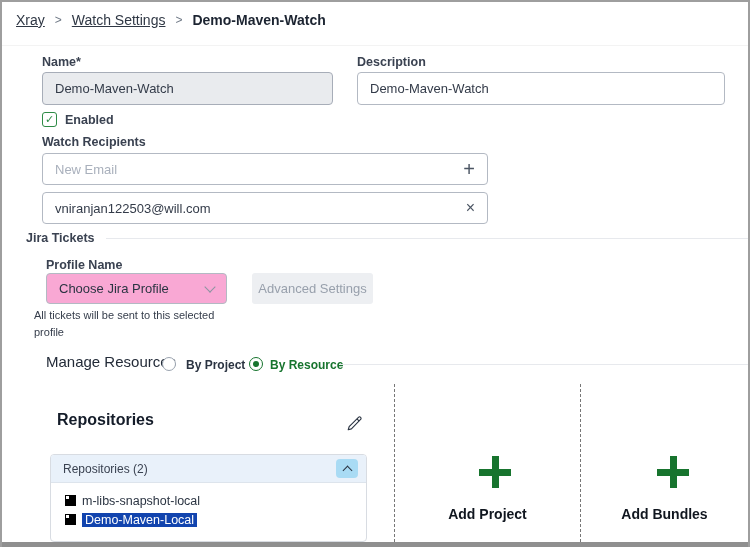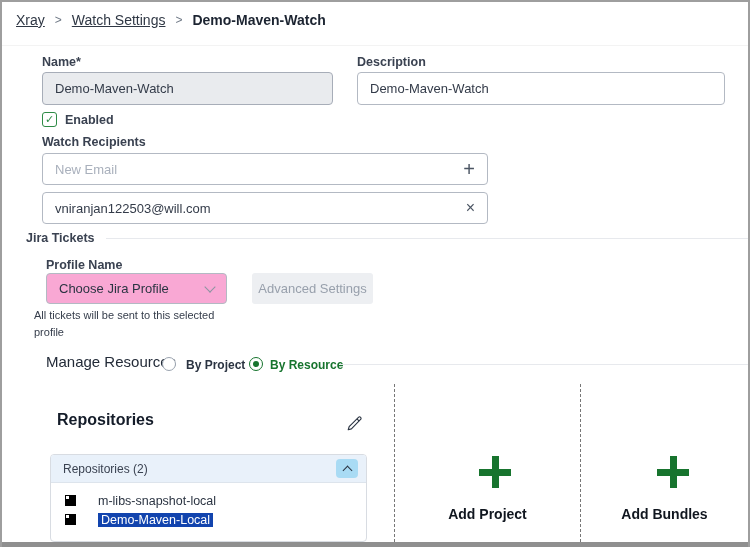--- a/index.html
+++ b/index.html
@@ -61,21 +61,21 @@
   .edit-icon{position:absolute;left:344px;top:412px;cursor:pointer;}
   .repo-panel{position:absolute;left:48px;top:452px;width:317px;height:88px;box-sizing:border-box;
     border:1px solid #d8dce2;border-radius:4px;background:#fff;}
   .panel-header{height:27px;background:#e9f1fa;border-bottom:1px solid #dde4ec;border-radius:3px 3px 0 0;
     display:flex;align-items:center;padding:0 8px 0 12px;font-size:12px;color:#3a4251;}
   .collapse-btn{margin-left:auto;width:22px;height:19px;background:#a9dbf4;border-radius:4px;border:none;
     display:flex;align-items:center;justify-content:center;cursor:pointer;padding:0;}
   .chev-up{width:6px;height:6px;border-left:1.7px solid #2b3442;border-top:1.7px solid #2b3442;
     transform:rotate(45deg);margin-top:3px;}
   .repo-list{padding:8px 0 0 14px;}
-  .repo-item{display:flex;align-items:center;gap:22px;height:19px;font-size:12.5px;color:#2b3442;cursor:pointer;}
+  .repo-item{display:flex;align-items:center;gap:6px;height:19px;font-size:12.5px;color:#2b3442;cursor:pointer;}
   .pkg-icon{width:11px;height:11px;background:#000;position:relative;flex:0 0 auto;}
   .pkg-icon::after{content:"";position:absolute;top:1px;left:1px;width:3px;height:3px;background:#fff;}
   .repo-item .sel{background:#1244ae;color:#fff;padding:0 3px;}
   
   .vdash{position:absolute;top:382px;bottom:5px;width:0;border-left:1px dashed #777;}
   #vdash-1{left:392px;} #vdash-2{left:578px;}
   .add-zone{position:absolute;top:382px;height:160px;cursor:pointer;}
   #add-builds{left:393px;width:185px;}
   #add-bundles{left:579px;width:167px;}
   .cross{position:absolute;top:72px;width:32px;height:32px;}

